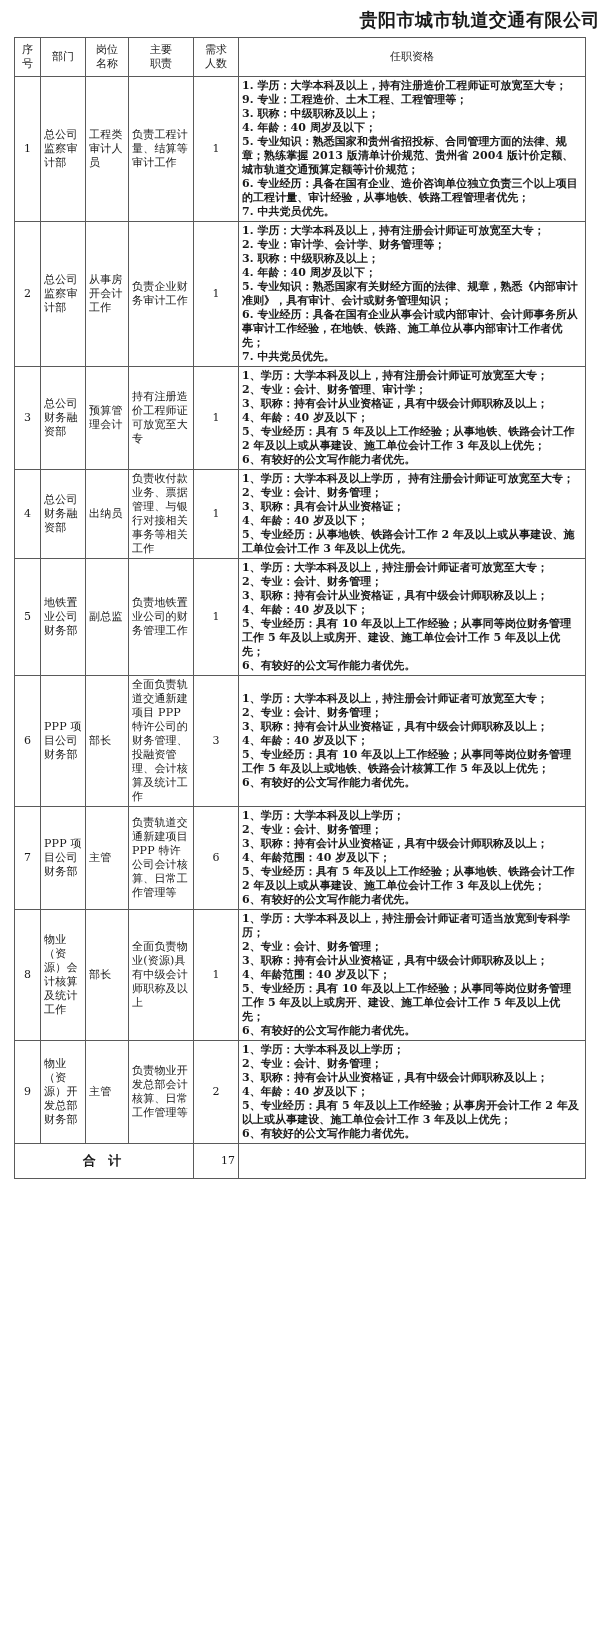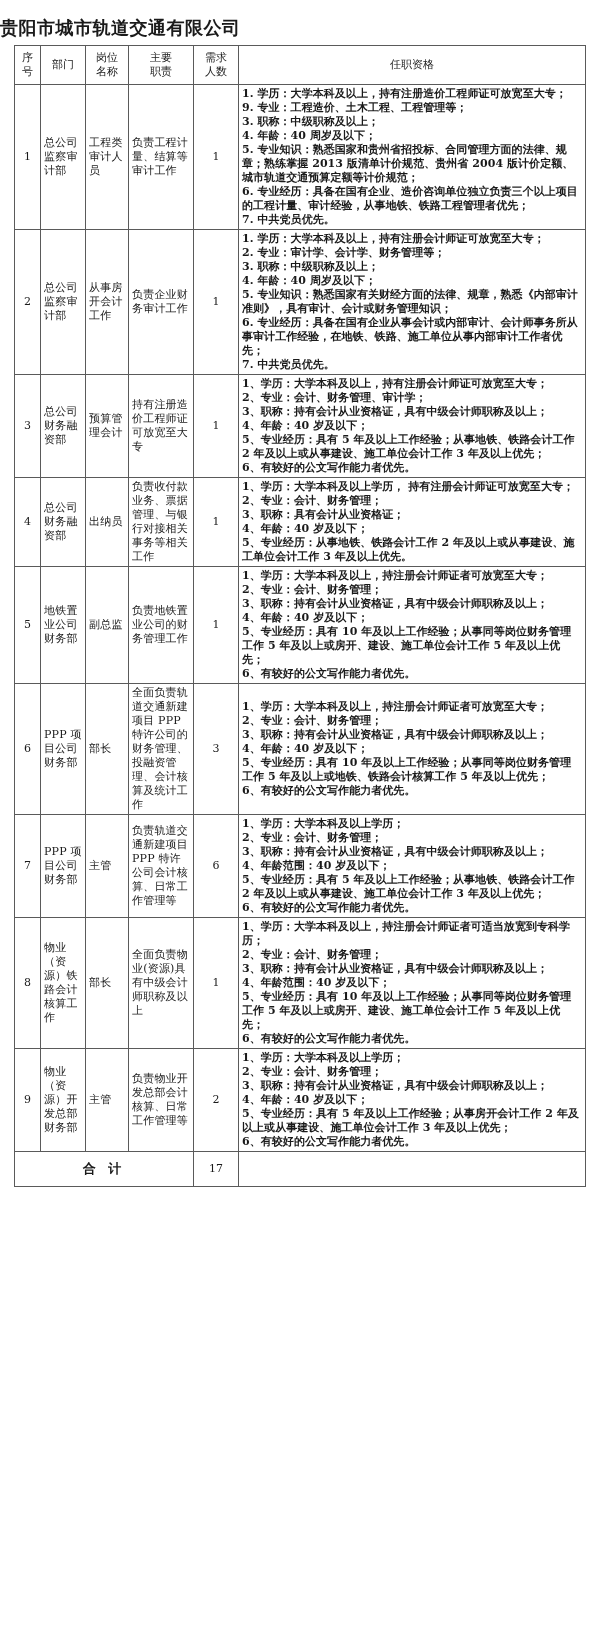--- a/index.html
+++ b/index.html
@@ -13,26 +13,26 @@
     color: #1a1a1a;
     -webkit-font-smoothing: antialiased;
   }
   .page {
     width: 600px;
     box-sizing: border-box;
     padding: 0;
     position: relative;
   }
   .doc-title {
-    text-align: left;
+    text-align: right;
     font-weight: bold;
     font-size: 18px;
     line-height: 23px;
     letter-spacing: 0.5px;
-    padding-top: 16px;
+    padding-top: 8px;
     padding-bottom: 2px;
   }
   .doc-title .line {
     display: block;
   }
   table.main {
     border-collapse: collapse;
     width: 572px;
     margin: 4px auto 0 auto;
     table-layout: fixed;
@@ -90,20 +90,21 @@
     height: 30px;
     border-radius: 6px;
   }
   tr.total td.total-label {
     font-weight: bold;
     font-size: 13px;
     letter-spacing: 4px;
   }
   tr.total td.total-num {
     font-size: 11px;
+    text-align: right;
   }
   tr.total td.total-blank {
     border-right: 1px solid #5a5a5a;
   }
   .hdr-2line span { display: block; }
 </style>
 </head>
 <body>
 
 <div class="page">
@@ -245,21 +246,21 @@
             <span class="q-item">1、学历：大学本科及以上学历；</span>
             <span class="q-item">2、专业：会计、财务管理；</span>
             <span class="q-item">3、职称：持有会计从业资格证，具有中级会计师职称及以上；</span>
             <span class="q-item">4、年龄范围：40 岁及以下；</span>
             <span class="q-item">5、专业经历：具有 5 年及以上工作经验；从事地铁、铁路会计工作 2 年及以上或从事建设、施工单位会计工作 3 年及以上优先；</span>
             <span class="q-item">6、有较好的公文写作能力者优先。</span>
           </td>
         </tr>
         <tr>
           <td class="seq">8</td>
-          <td class="dept">物业（资源）铁路会计核算工作</td>
+          <td class="dept">物业（资源）会计核算及统计工作</td>
           <td class="post">部长</td>
           <td class="duty">全面负责物业(资源)具有中级会计师职称及以上</td>
           <td class="num">1</td>
           <td class="qual">
             <span class="q-item">1、学历：大学本科及以上，持注册会计师证者可适当放宽到专科学历；</span>
             <span class="q-item">2、专业：会计、财务管理；</span>
             <span class="q-item">3、职称：持有会计从业资格证，具有中级会计师职称及以上；</span>
             <span class="q-item">4、年龄范围：40 岁及以下；</span>
             <span class="q-item">5、专业经历：具有 10 年及以上工作经验；从事同等岗位财务管理工作 5 年及以上或房开、建设、施工单位会计工作 5 年及以上优先；</span>
             <span class="q-item">6、有较好的公文写作能力者优先。</span>

